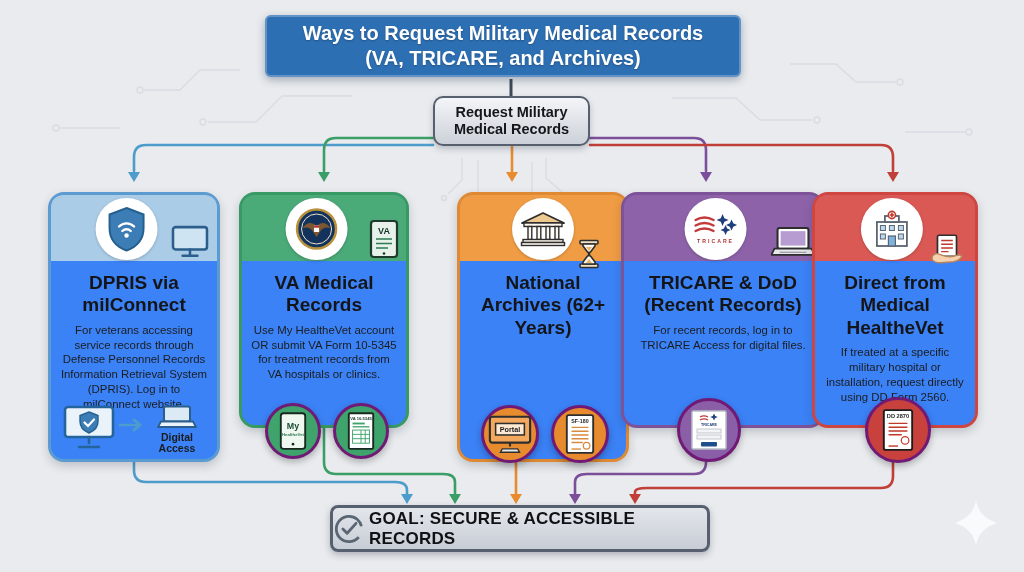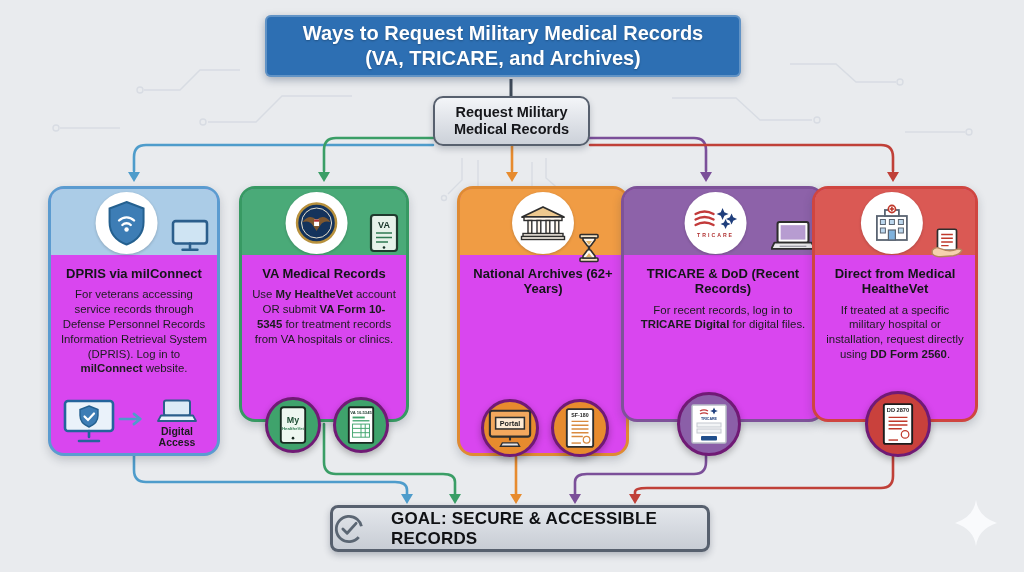--- a/index.html
+++ b/index.html
@@ -15,44 +15,44 @@
   .banner div{color:#fff;font-weight:700;font-size:20px;line-height:1.25;text-align:center;
               text-shadow:0 1px 2px rgba(0,0,0,.25);}
 
   
   .root-node{position:absolute;left:433px;top:96px;width:157px;height:50px;
              background:linear-gradient(#f3f5f8,#ccd1d9);border:2.5px solid #57606e;border-radius:10px;
              box-shadow:0 3px 6px rgba(40,50,70,.25);display:flex;align-items:center;justify-content:center;
              font-weight:700;font-size:14.5px;line-height:1.2;text-align:center;color:#15161a;box-sizing:border-box;}
 
   
-  .card{position:absolute;top:186px;background:#d946ef;border:3px solid;border-radius:16px;box-sizing:border-box;
+  .card{position:absolute;top:192px;background:#3b82f6;border:3px solid;border-radius:16px;box-sizing:border-box;
         box-shadow:0 4px 10px rgba(40,50,70,.22);}
   .card-head{position:relative;height:66px;border-radius:12px 12px 0 0;}
   .head-circle{position:absolute;width:62px;height:62px;border-radius:50%;background:#fff;top:3px;left:50%;
                transform:translateX(-62%);display:flex;align-items:center;justify-content:center;
                box-shadow:0 1px 3px rgba(0,0,0,.2);}
   .head-side{position:absolute;right:7px;bottom:2px;}
   .head-sub{position:absolute;right:14px;bottom:0px;}
-  .card-title{margin-top:11px;padding:0 12px;font-weight:700;font-size:13px;line-height:1.18;text-align:center;color:#141519;}
+  .card-title{margin-top:11px;padding:0 12px;font-weight:700;font-size:19px;line-height:1.18;text-align:center;color:#141519;}
   .card-body{margin-top:6px;padding:0 9px;font-size:11.4px;line-height:1.3;text-align:center;color:#1b1c1e;}
-  .card-body b{font-weight:700;}
+  .card-body b{font-weight:400;}
 
   .c1-footer{position:absolute;left:0;right:0;bottom:5px;display:flex;align-items:flex-start;justify-content:center;gap:3px;}
   .c1-col{display:flex;flex-direction:column;align-items:center;width:56px;}
   .c1-label{font-weight:700;font-size:10.5px;line-height:1.05;text-align:center;margin-top:1px;}
   .c1-arrow{margin-top:12px;}
 
   .foot-circle{position:absolute;border-radius:50%;border:3px solid #701a75;box-sizing:border-box;
                box-shadow:0 3px 7px rgba(0,0,0,.28);display:flex;align-items:center;justify-content:center;}
 
   
   .goal{position:absolute;left:330px;top:505px;width:380px;height:47px;box-sizing:border-box;
         background:linear-gradient(#e3e6eb,#c8cdd5);border:3px solid #57606e;border-radius:8px;
-        box-shadow:0 3px 7px rgba(40,50,70,.3);display:flex;align-items:center;justify-content:center;gap:26px;}
+        box-shadow:0 3px 7px rgba(40,50,70,.3);display:flex;align-items:center;justify-content:center;gap:4px;}
   .goal-text{font-weight:700;font-size:17px;letter-spacing:.2px;color:#101114;}
 
   .sparkle{position:absolute;left:955px;top:500px;opacity:.9;}
   text{font-family:"Liberation Sans",sans-serif;}
 </style>
 </head>
 <body>
 
 <div class="stage">
 
@@ -281,21 +281,21 @@
       <div class="head-side">
         <svg width="44" height="33" viewBox="0 0 42 32">
           <rect x="6" y="2" width="30" height="20" rx="2" fill="#fff" stroke="#2e2e2e" stroke-width="2"></rect>
           <rect x="9" y="5" width="24" height="14" fill="#b79cd1"></rect>
           <path d="M3 22 h36 l3 6 h-42 z" fill="#e8e8ea" stroke="#2e2e2e" stroke-width="1.8" stroke-linejoin="round"></path>
           <path d="M8 25.5 h26" stroke="#9a9aa2" stroke-width="1.2"></path>
         </svg>
       </div>
     </div>
     <div class="card-title">TRICARE &amp; DoD (Recent Records)</div>
-    <div class="card-body">For recent records, log in to <b>TRICARE Digital</b> for digital files.</div>
+    <div class="card-body">For recent records, log in to <b>TRICARE Access</b> for digital files.</div>
     <div class="foot-circle" style="left:53px;top:203px;width:64px;height:64px;background:#8b5fa8;">
       <svg width="38" height="42" viewBox="0 0 38 42">
         <rect x="2" y="2" width="34" height="38" rx="1.5" fill="#fff" stroke="#b9bec7" stroke-width="1.5"></rect>
         <g stroke="#c23a3a" stroke-width="1.3" fill="none">
             <path d="M10 8 q4 -2.4 8 0"></path>
             <path d="M10 11 q4 -2.4 8 0"></path>
           </g>
         <polygon points="24,4.5 25.2,7 27.8,8 25.2,9 24,11.5 22.8,9 20.2,8 22.8,7" fill="#1f3e7c"></polygon>
         <text x="19" y="17" font-size="3.6" font-weight="bold" fill="#1f3e7c" text-anchor="middle">TRICARE</text>
         <rect x="7" y="20" width="24" height="4" fill="#f2f4f6" stroke="#c3c8cf" stroke-width="1"></rect>

